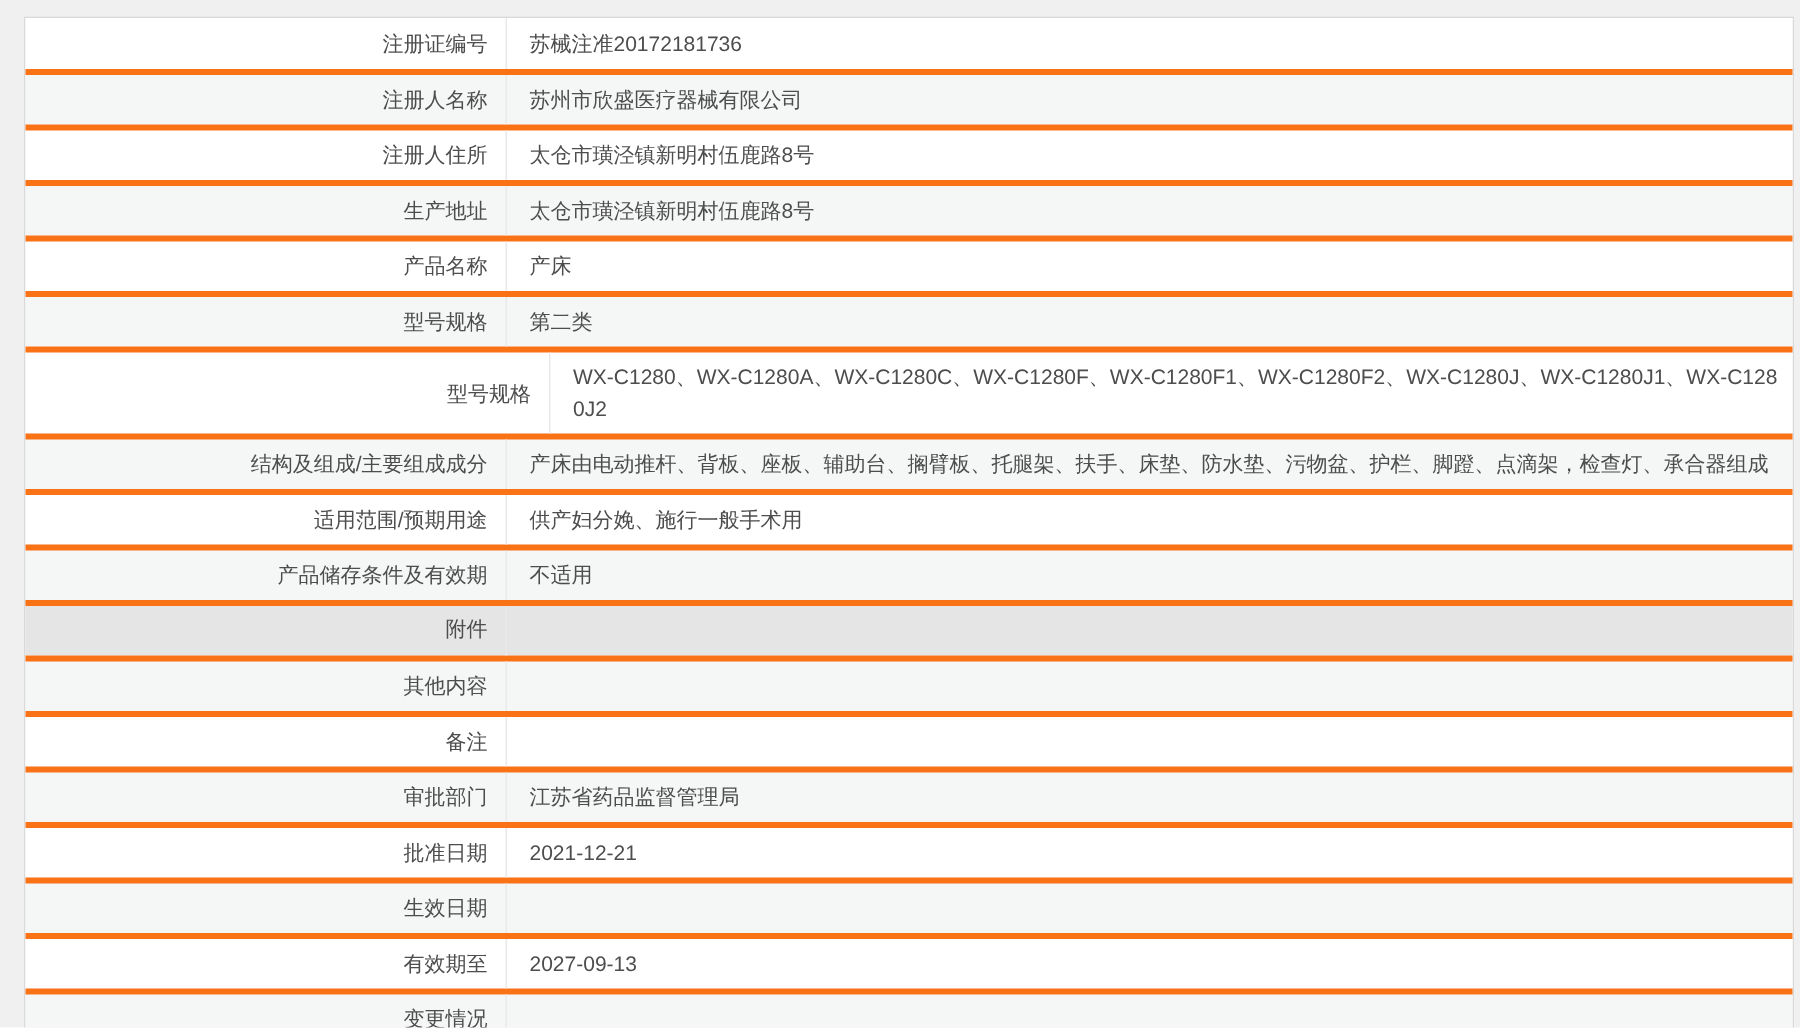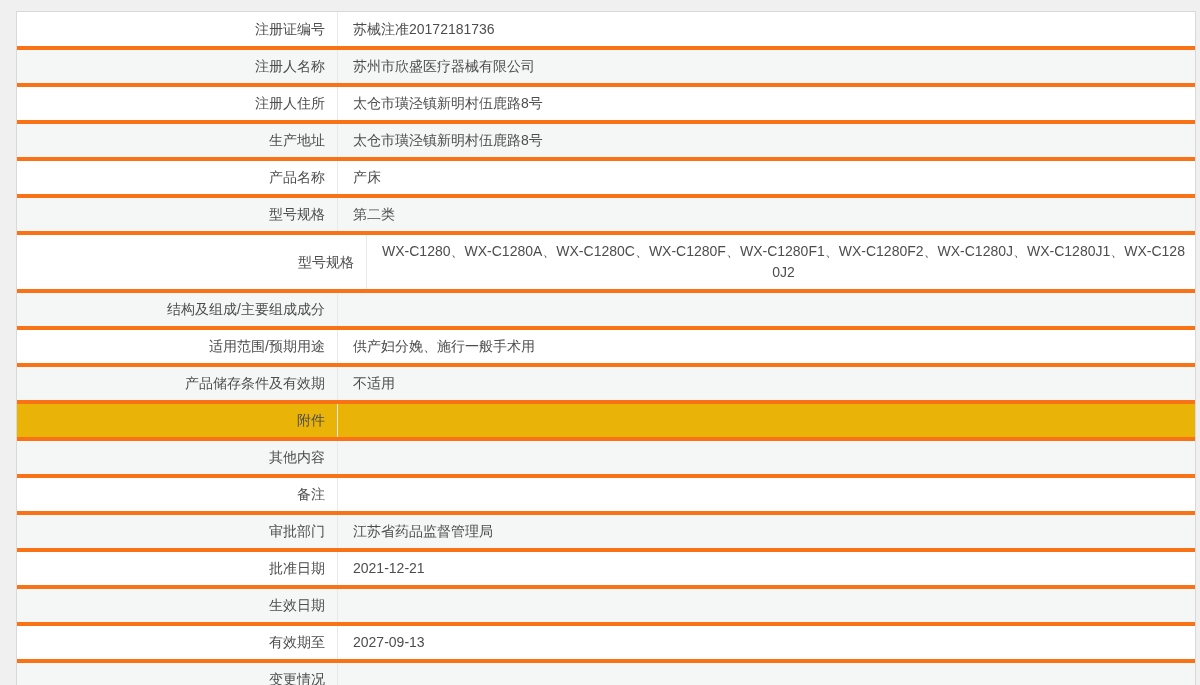--- a/index.html
+++ b/index.html
@@ -24,21 +24,21 @@
   }
   .row {
     display: flex;
     min-height: 34px;
     box-sizing: border-box;
     border-top: 4px solid #f97316;
     background: #ffffff;
   }
   .row:first-child { border-top: 0; }
   .row:nth-child(even) { background: #f5f6f6; }
-  .row:nth-child(11) { background: #eab308; font-family: Liberation Serif, serif; }
+  .row:nth-child(11) { background: #e5e5e5; font-family: Liberation Serif, serif; }
   .row:nth-child(7) { min-height: 54px; padding-left: 29px; }
   .cell {
     display: flex;
     align-items: center;
     box-sizing: border-box;
     padding: 6px 0;
     line-height: 21px;
   }
   .cell.label {
     flex: 0 0 321px;
@@ -51,21 +51,20 @@
   .cell.value {
     flex: 1;
     min-width: 0;
     padding-left: 15px;
     padding-right: 10px;
   }
   .row:nth-child(7) .cell.value span {
     display: block;
     width: 808px;
     word-break: break-all;
-    text-align: center;
   }
   .row:nth-child(8) .cell.value { white-space: nowrap; overflow: hidden; }
   .details-link {
     color: #4d9fdb;
     text-decoration: none;
     cursor: pointer;
   }
   .note-icon {
     display: inline-flex;
     align-items: center;
@@ -152,20 +151,24 @@
     <div class="cell value">
       <span>WX-C1280、WX-C1280A、WX-C1280C、WX-C1280F、WX-C1280F1、WX-C1280F2、WX-C1280J、WX-C1280J1、WX-C1280J2</span>
 
     </div>
   </div>
 
   <div class="row">
     <div class="cell label">
 
       <span>结构及组成/主要组成成分</span>
+    </div>
+    <div class="cell value">
+      <span>产床由电动推杆、背板、座板、辅助台、搁臂板、托腿架、扶手、床垫、防水垫、污物盆、护栏、脚蹬、点滴架，检查灯、承合器组成</span>
+
     </div>
   </div>
 
   <div class="row">
     <div class="cell label">
 
       <span>适用范围/预期用途</span>
     </div>
     <div class="cell value">
       <span>供产妇分娩、施行一般手术用</span>

